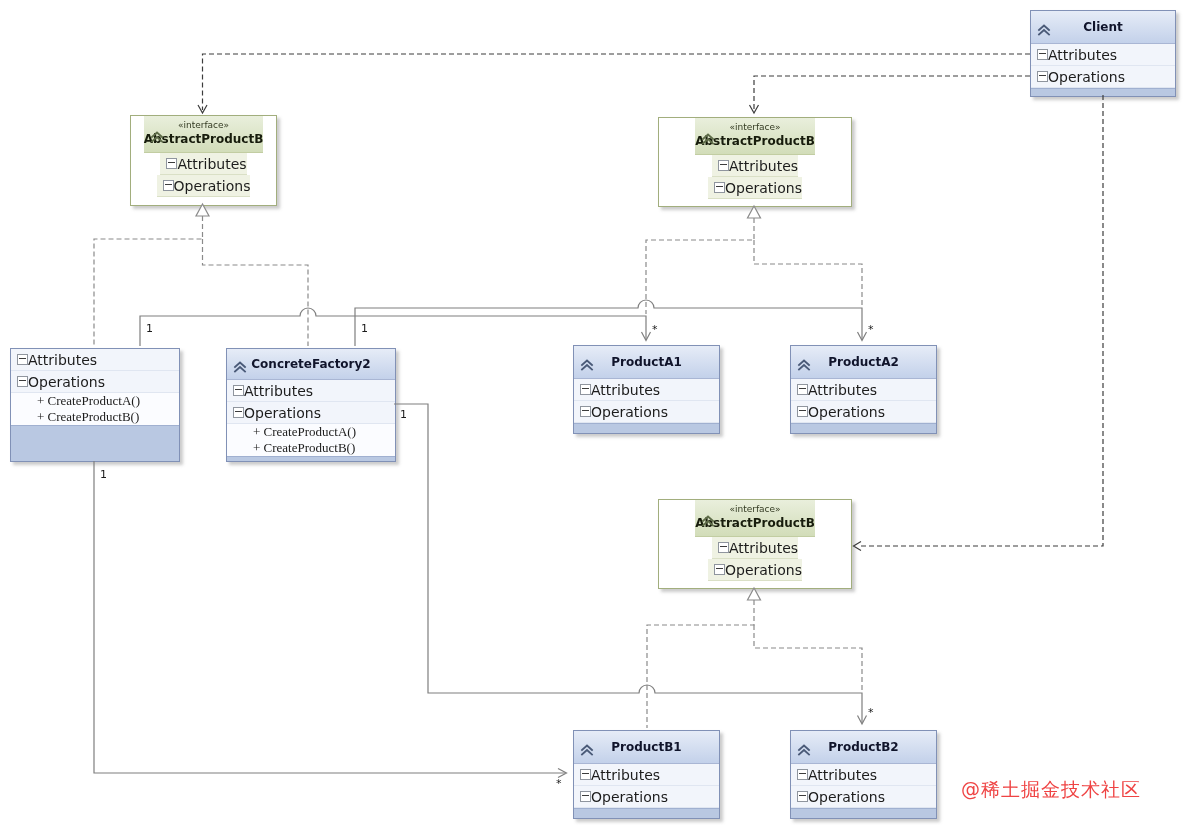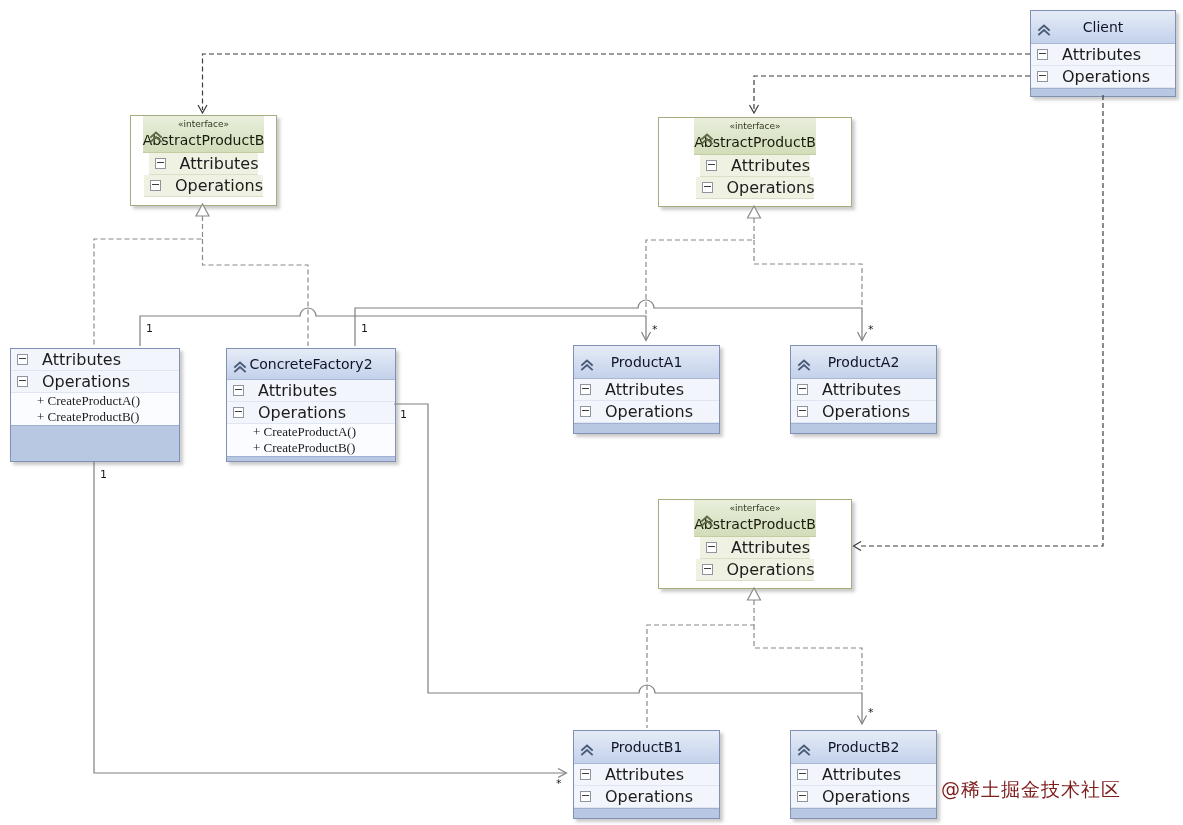--- a/index.html
+++ b/index.html
@@ -14,45 +14,45 @@
   .hdr { position:relative; flex:0 0 auto; display:flex; align-items:center; justify-content:center; }
   .blue  .hdr { height:32px; background:linear-gradient(180deg,#e6ecf7,#c3d1ea); border-bottom:1px solid #a9b6d4; }
   .cf    .hdr { height:30px; }
   .green .hdr { height:36px; background:linear-gradient(180deg,#e9efdc,#d2ddb9); border-bottom:1px solid #c2cda2; }
 
   .chev { position:absolute; left:6px; top:50%; transform:translateY(-50%); width:14px; height:12px; }
   .chev svg path { fill:none; stroke-width:1.8; stroke-linecap:square; }
   .blue  .chev svg path { stroke:#4a5a78; }
   .green .chev svg path { stroke:#5e6c48; }
 
-  .ttl { font-size:14px; font-weight:normal; color:#10142b; }
+  .ttl { font-size:12px; font-weight:bold; color:#10142b; }
   .green .ttl { color:#171c0c; }
   .hdr-lines { text-align:center; line-height:1.3; }
   .stereo { font-size:9px; color:#333a22; }
 
-  .row { flex:0 0 21px; display:flex; align-items:center; gap:14px; padding-left:6px;
-         font-size:16px; color:#1c1c1c; }
+  .row { flex:0 0 21px; display:flex; align-items:center; gap:0; padding-left:6px;
+         font-size:14px; color:#1c1c1c; }
   .blue  .row { background:#f2f5fb; border-bottom:1px solid #e0e6f1; }
   .green .row { background:#eff2e3; border-bottom:1px solid #dae0c6; }
 
   .minus { width:9px; height:9px; flex:0 0 9px; border:1px solid #8f959e; background:#fff; position:relative; }
   .minus::after { content:""; position:absolute; left:1px; right:1px; top:3px; height:1px; background:#3c3c3c; }
 
   .op-line { flex:0 0 15px; display:flex; align-items:center; padding-left:26px;
              font-size:13px; color:#1c1c1c; background:#fbfcff;font-family:Liberation Serif, serif; }
 
   .footer { flex:1 1 auto; }
   .blue  .footer { background:#b9c8e2; border-top:1px solid #a0b0d0; }
   .green .footer { background:#dbe4c6; border-top:1px solid #c6d0a8; }
 
   #wires { position:absolute; left:0; top:0; pointer-events:none; }
 
   .mult { position:absolute; font-size:11px; color:#1a1a1a; }
 
-  .watermark { position:absolute; left:941px; top:777px; font-size:19px; color:#7f1d1d;
+  .watermark { position:absolute; left:961px; top:777px; font-size:19px; color:#ef4444;
                letter-spacing:1px; white-space:nowrap; }
 </style>
 </head>
 <body>
 
 <div id="canvas">
 
   <div class="uml-box blue" style="left:1030px;top:10px;width:144px;height:85px">
     <div class="hdr">
       <span class="chev">

